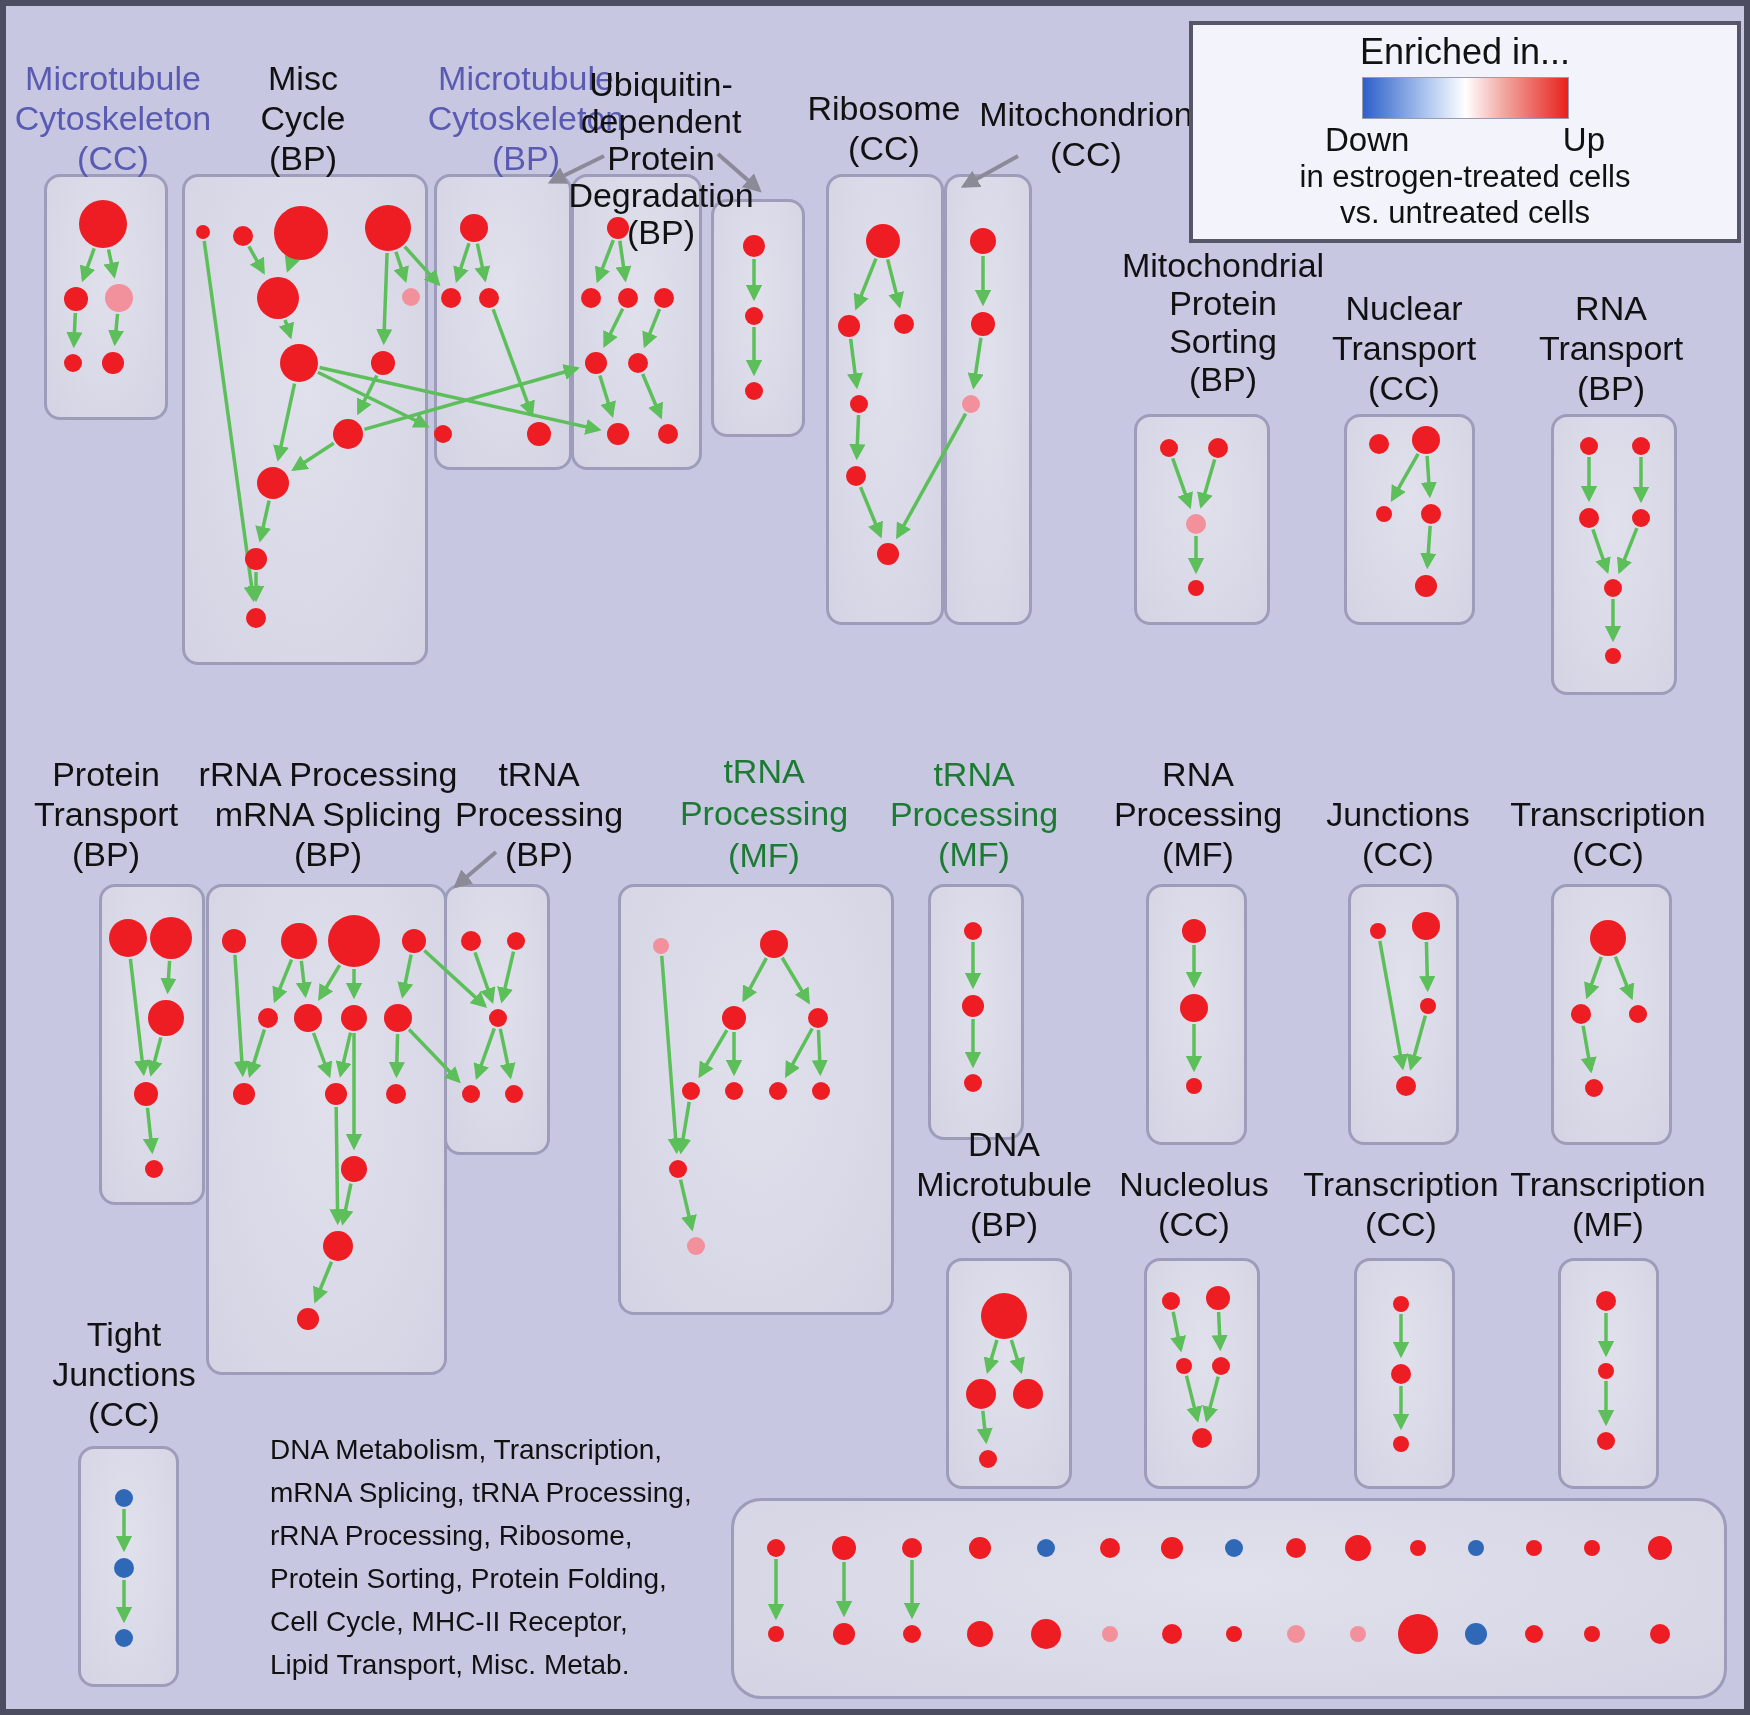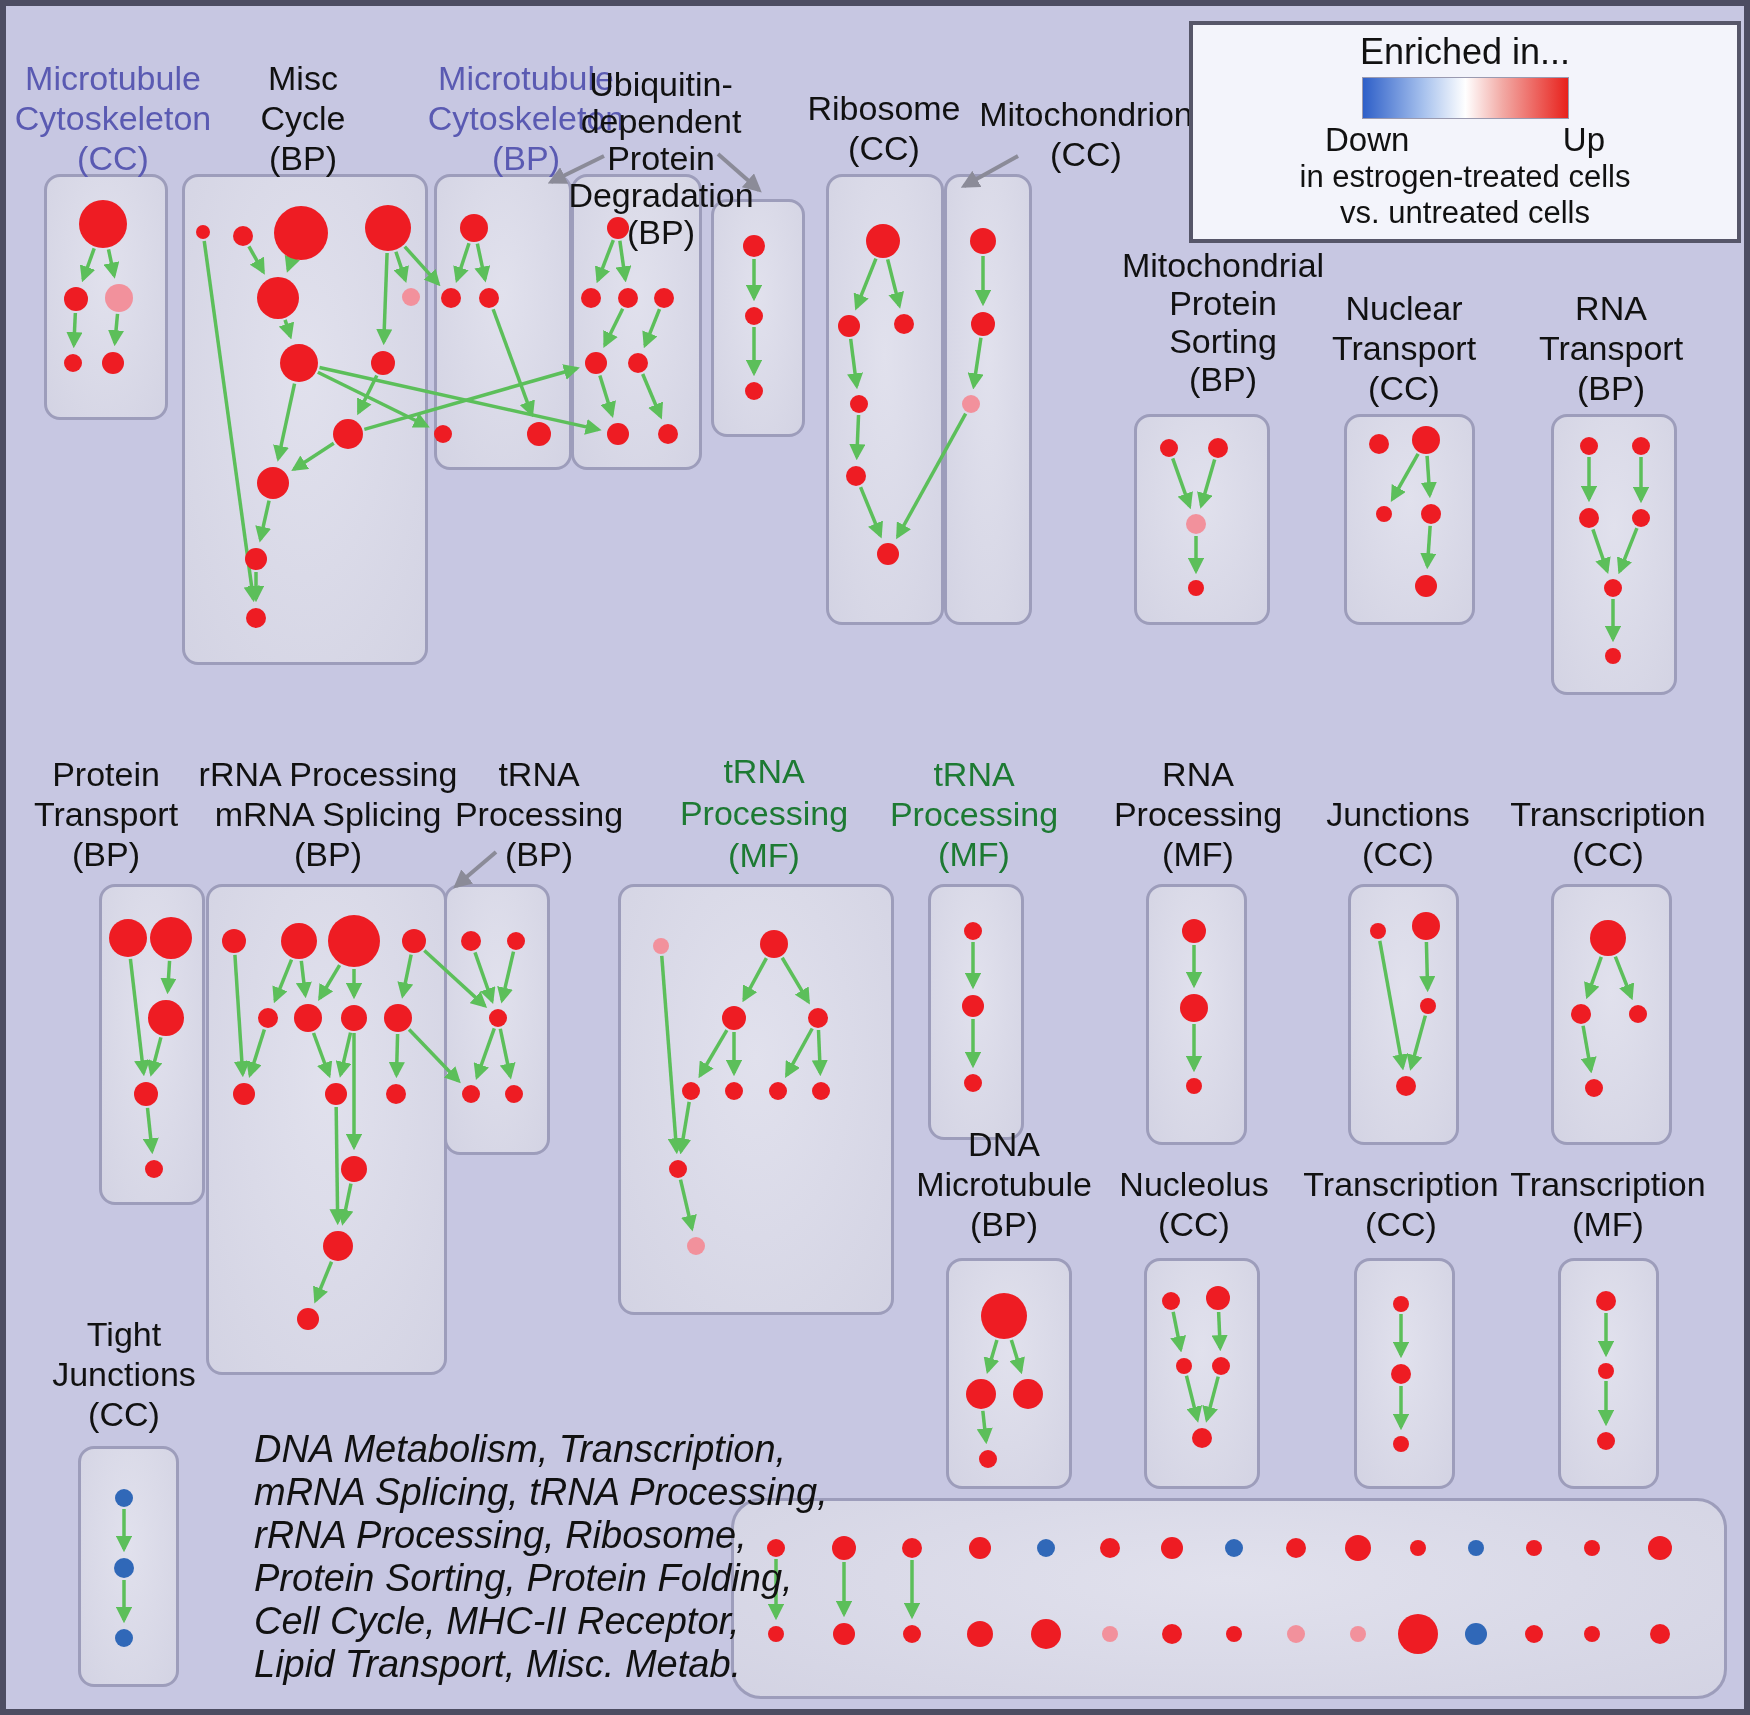--- a/index.html
+++ b/index.html
@@ -5,22 +5,22 @@
   html,body{margin:0;padding:0;background:#b9b9d4;}
   .stage{position:relative;width:1750px;height:1715px;background:#c7c7e2;
     border:6px solid #4d4d62;box-sizing:border-box;overflow:hidden;
     font-family:"Liberation Sans","DejaVu Sans",sans-serif;}
   .gbox{position:absolute;border:3px solid #9d9dbb;border-radius:16px;
     background:radial-gradient(ellipse at 50% 40%, #e1e1ed 0%, #d3d3e3 100%);z-index:1;}
   #edges-svg{position:absolute;left:0;top:0;z-index:2;pointer-events:none;}
   .node{position:absolute;border-radius:50%;z-index:3;}
   .glabel{position:absolute;transform:translateX(-50%);text-align:center;
     white-space:pre-line;font-size:34px;line-height:40px;color:#111;z-index:4;}
-  .note{position:absolute;left:248px;top:1422px;font-size:38px;line-height:43px;
-    color:#111;white-space:pre-line;z-index:4;font-style:italic;}
+  .note{position:absolute;left:264px;top:1422px;font-size:28px;line-height:43px;
+    color:#111;white-space:pre-line;z-index:4;}
   .legend{position:absolute;left:1183px;top:15px;width:552px;height:222px;
     background:#f3f4fb;border:4px solid #565669;box-sizing:border-box;
     display:flex;flex-direction:column;align-items:center;z-index:5;}
   .legend-title{font-size:36px;margin-top:6px;color:#111;}
   .legend-bar{width:205px;height:40px;border:1px solid #9a9ab0;margin-top:4px;}
   .legend-ends{display:flex;justify-content:space-between;width:280px;
     font-size:33px;color:#111;margin-top:2px;}
   .legend-sub{font-size:31px;color:#111;line-height:36px;}
 </style>
 </head>

